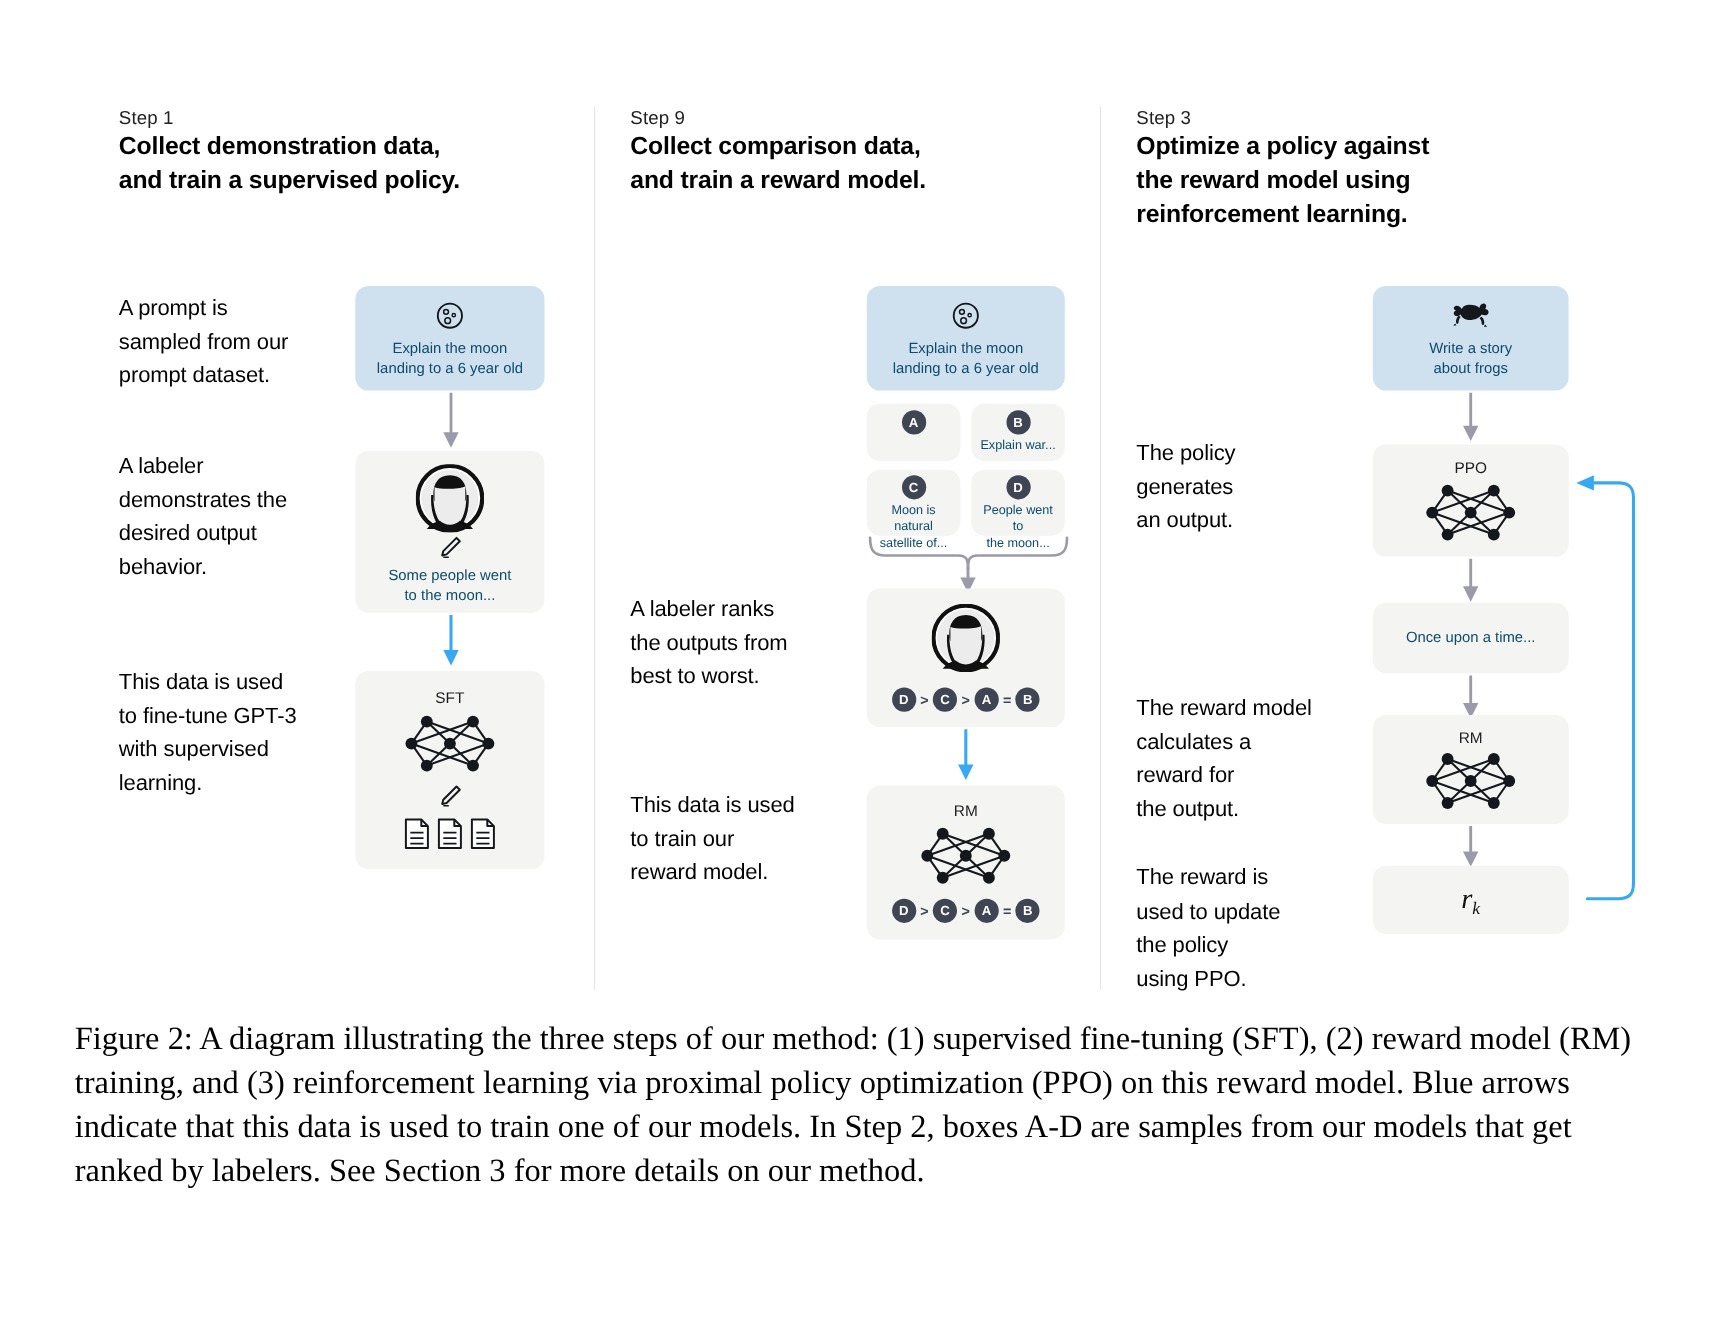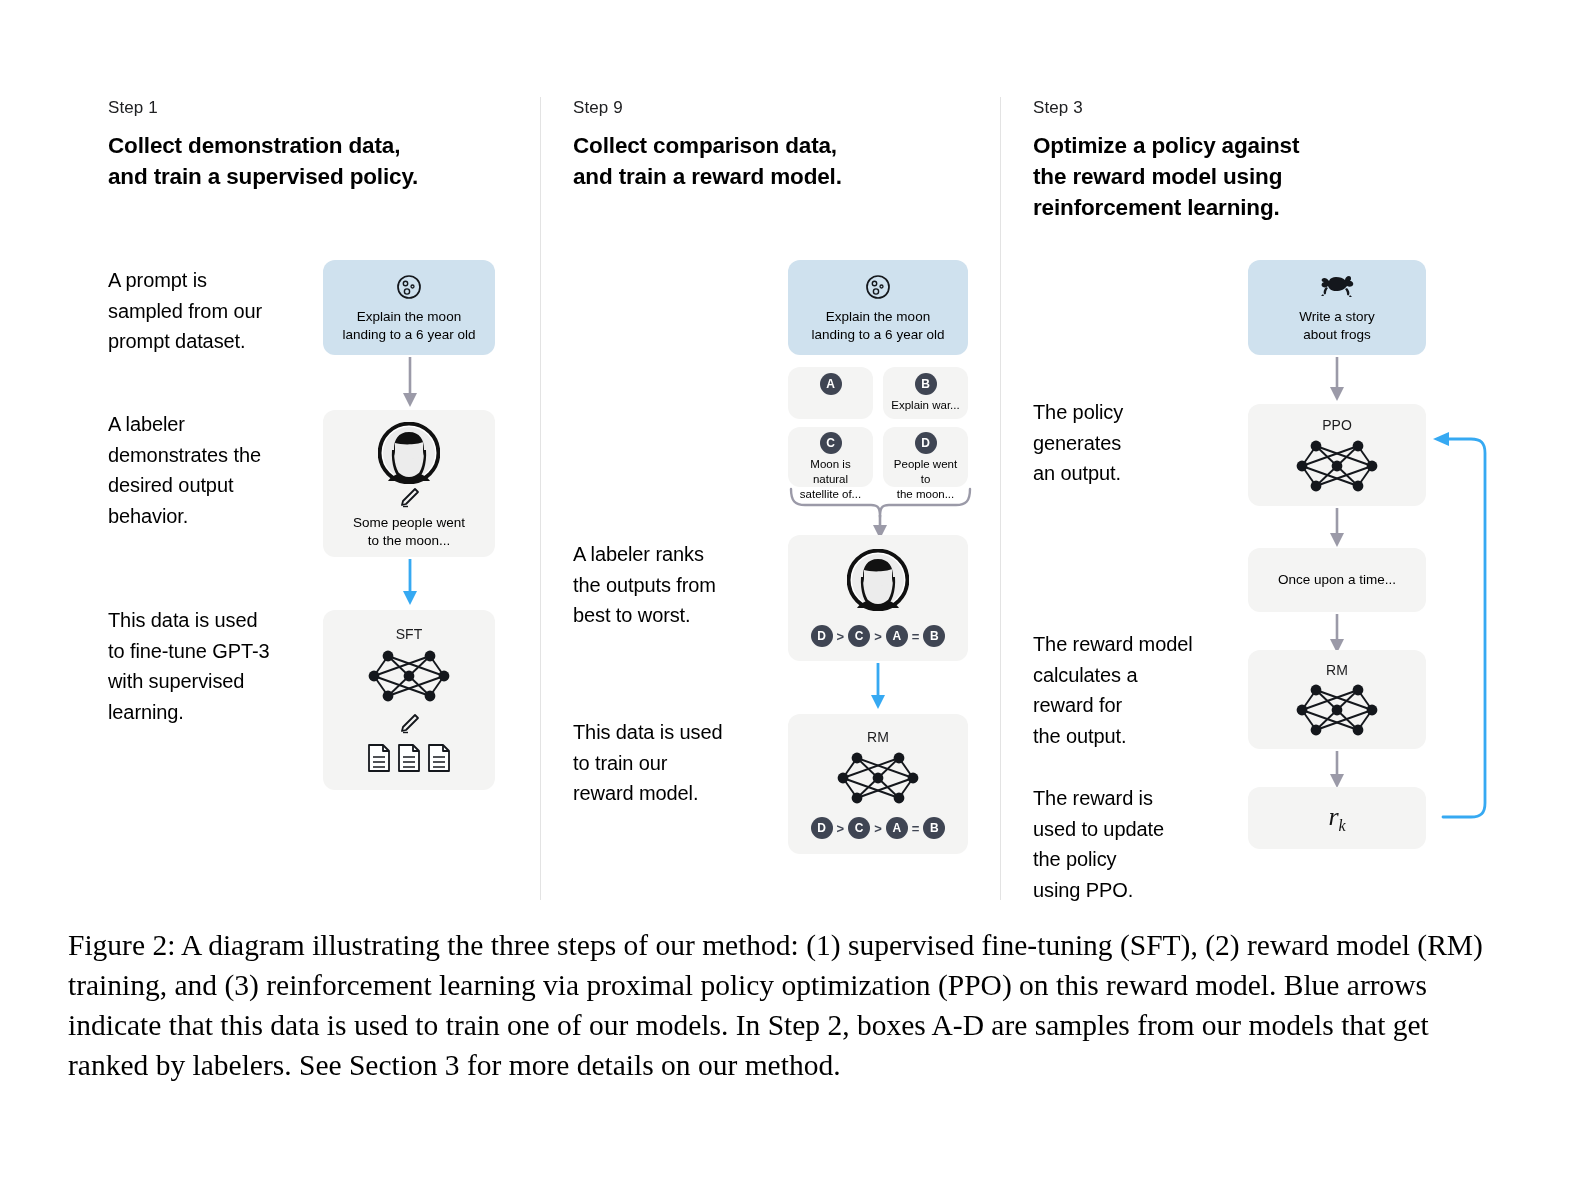--- a/index.html
+++ b/index.html
@@ -46,21 +46,21 @@
     position: absolute;
     top: 0;
     left: 0;
     font-size: 17px;
     line-height: 22px;
     color: #202123;
     letter-spacing: .1px;
   }
   .step-title {
     position: absolute;
-    top: 33px;
+    top: 20px;
     left: 0;
     width: 330px;
     font-size: 22.5px;
     line-height: 31px;
     font-weight: bold;
     color: #000000;
     letter-spacing: -.15px;
   }
 
   .desc {
@@ -88,21 +88,21 @@
     font-size: 14px;
     line-height: 18px;
     color: #1d1d1f;
   }
   .card-text {
     position: absolute;
     left: 6px; right: 6px;
     text-align: center;
     font-size: 13.5px;
     line-height: 18px;
-    color: #000000;
+    color: #0c4a6e;
   }
   .card-text.tiny { font-size: 11.5px; line-height: 15px; }
 
   
   .arrow { position: absolute; }
 
   
   .rank-row {
     position: absolute;
     left: 0; right: 0;

